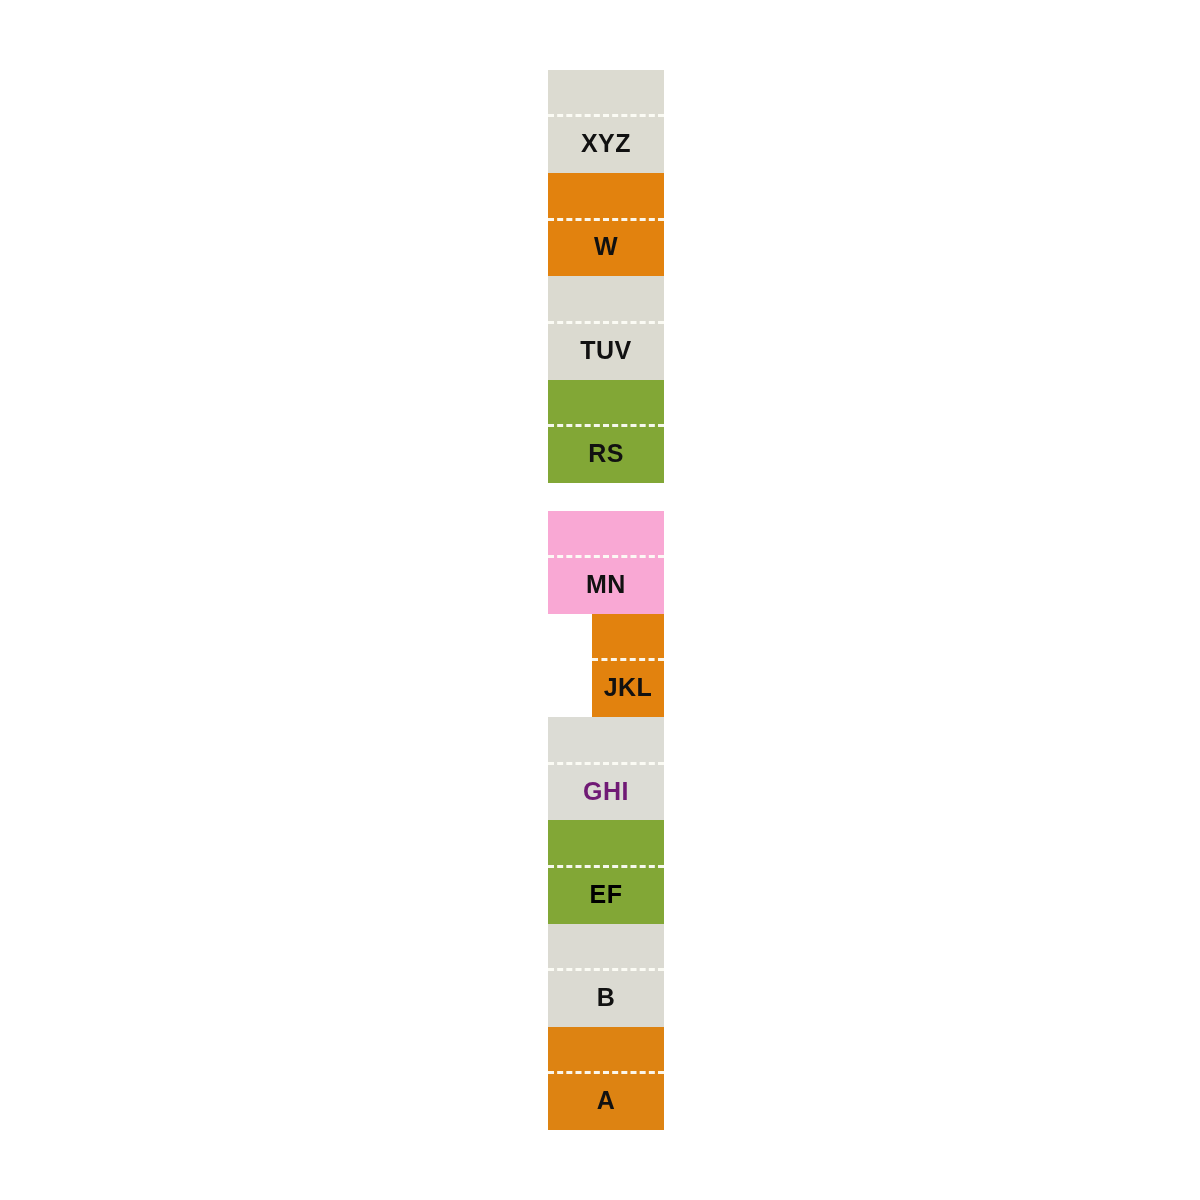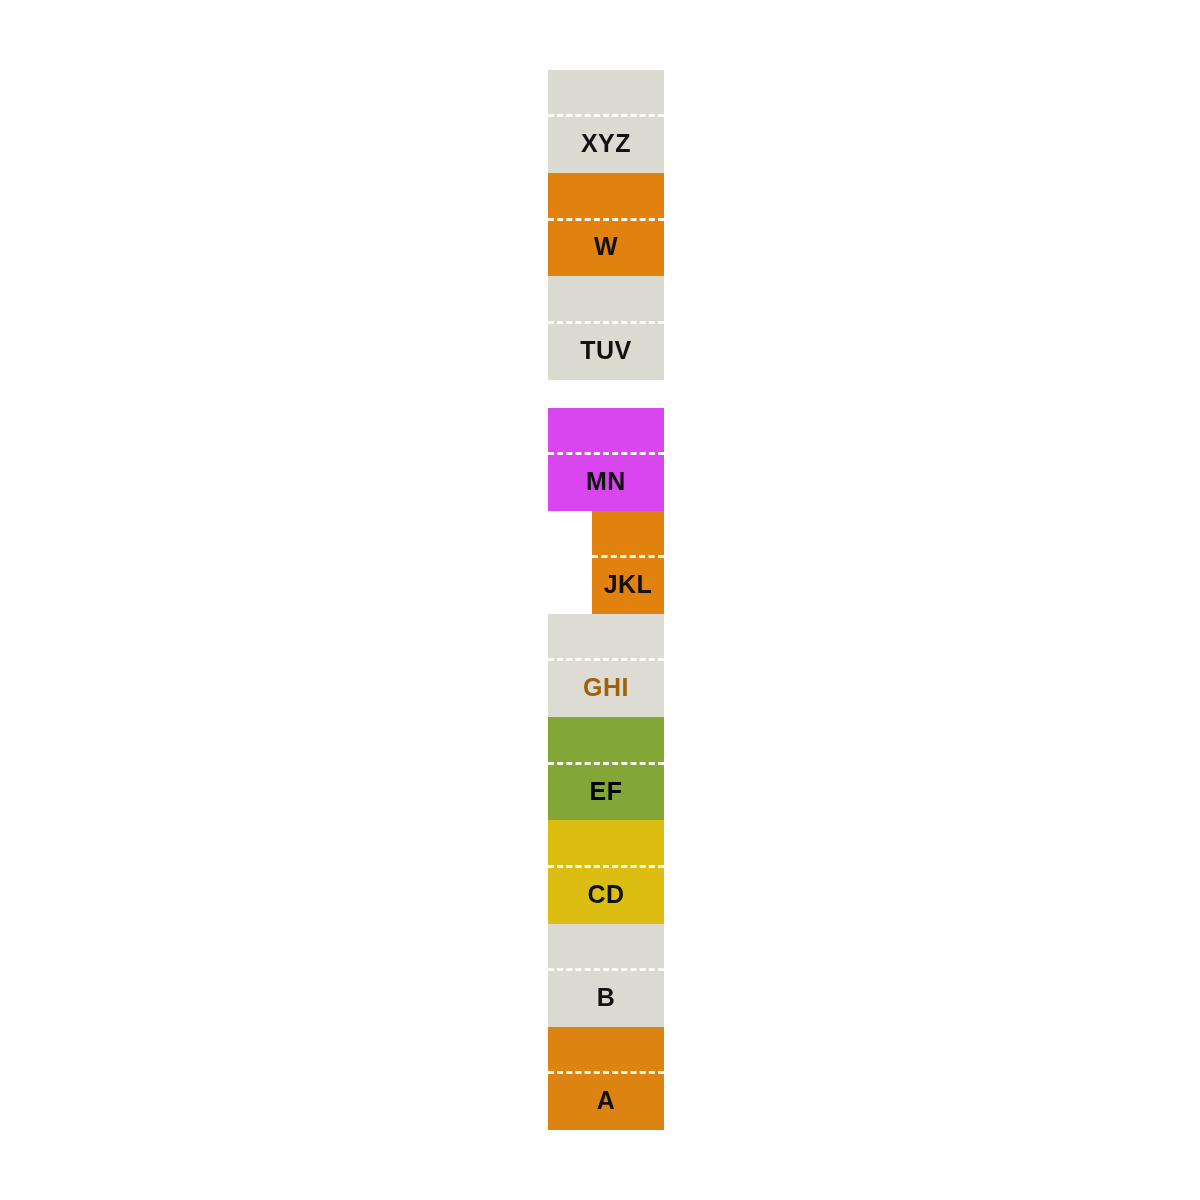--- a/index.html
+++ b/index.html
@@ -70,39 +70,39 @@
       <div class="band-label" style="color: rgb(17, 17, 17);">XYZ</div>
     </div>
     <div class="band" style="background: rgb(226, 130, 14);">
       <div class="dash-line" style="border-top-color: rgb(253, 253, 246);"></div>
       <div class="band-label" style="color: rgb(17, 17, 17);">W</div>
     </div>
     <div class="band" style="background: rgb(219, 218, 208); padding-left: 19px;">
       <div class="dash-line" style="border-top-color: rgb(253, 253, 246);"></div>
       <div class="band-label" style="color: rgb(17, 17, 17);">TUV</div>
     </div>
-    <div class="band" style="background: #d946ef; margin-top: 28px;">
+    <div class="band" style="background: rgb(130, 167, 54);">
+      <div class="dash-line" style="border-top-color: rgb(253, 253, 246);"></div>
+      <div class="band-label" style="color: rgb(17, 17, 17);">RS</div>
+    </div>
+    <div class="band" style="background: #f9a8d4; margin-top: 28px;">
       <div class="dash-line" style="border-top-color: rgb(253, 253, 246);"></div>
       <div class="band-label" style="color: rgb(17, 17, 17);">MN</div>
     </div>
     <div class="band" style="background: rgb(226, 130, 14); margin-left: 44px;">
       <div class="dash-line" style="border-top-color: rgb(253, 253, 246);"></div>
       <div class="band-label" style="color: rgb(17, 17, 17);">JKL</div>
     </div>
     <div class="band" style="background: rgb(220, 220, 213);">
       <div class="dash-line" style="border-top-color: rgb(253, 253, 246);"></div>
-      <div class="band-label" style="color: #a16207;">GHI</div>
+      <div class="band-label" style="color: #701a75;">GHI</div>
     </div>
     <div class="band" style="background: rgb(130, 167, 54);">
       <div class="dash-line" style="border-top-color: rgb(253, 253, 246);"></div>
       <div class="band-label" style="color: #000000;">EF</div>
-    </div>
-    <div class="band" style="background: rgb(220, 190, 18);">
-      <div class="dash-line" style="border-top-color: rgb(253, 253, 246);"></div>
-      <div class="band-label" style="color: rgb(17, 17, 17);">CD</div>
     </div>
     <div class="band" style="background: rgb(219, 218, 210);">
       <div class="dash-line" style="border-top-color: rgb(253, 253, 246);"></div>
       <div class="band-label" style="color: rgb(17, 17, 17);">B</div>
     </div>
     <div class="band" style="background: rgb(221, 131, 18);">
       <div class="dash-line" style="border-top-color: rgb(253, 253, 246);"></div>
       <div class="band-label" style="color: rgb(17, 17, 17);">A</div>
     </div>
   </div>

